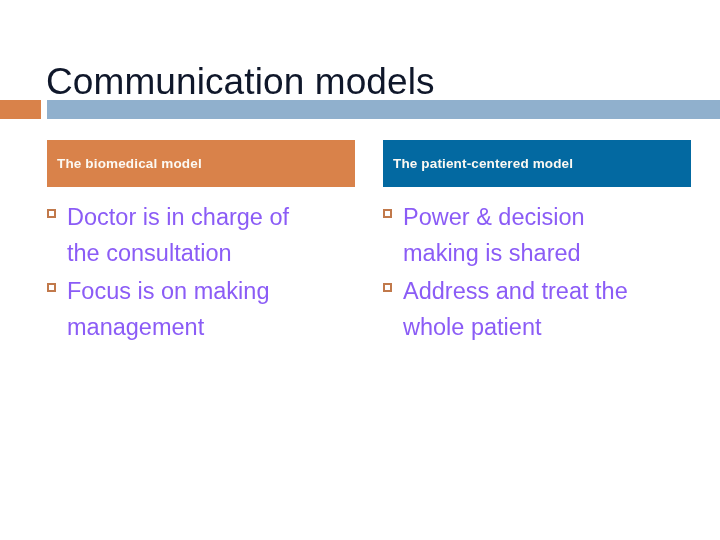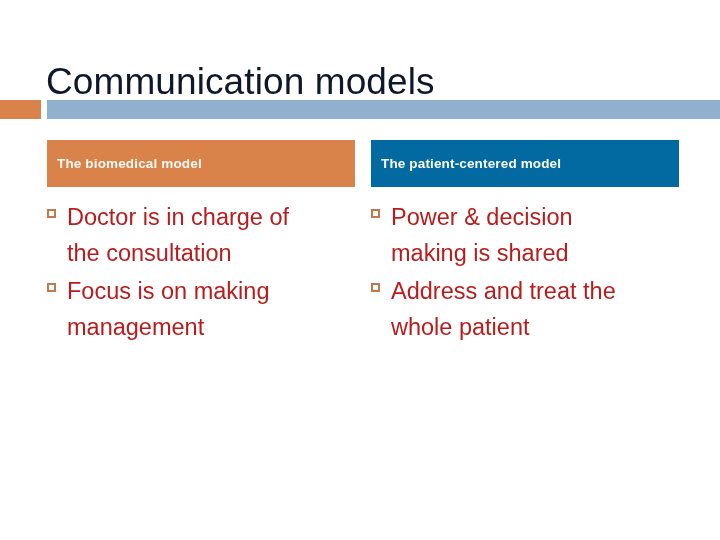--- a/index.html
+++ b/index.html
@@ -61,21 +61,21 @@
 
   
   .table-wrap {
     position: absolute;
     left: 47px;
     top: 140px;
     width: 636px;
   }
   .columns {
     display: flex;
-    gap: 16px;
+    gap: 28px;
     align-items: flex-start;
   }
   .column {
     width: 308px;
     flex: 0 0 308px;
   }
 
   .col-header {
     height: 47px;
     display: flex;
@@ -112,21 +112,21 @@
     height: 9px;
     box-sizing: border-box;
     border: 2px solid #C1794B;
     background: #FFFFFF;
     margin-top: 10px;
     margin-right: 11px;
   }
   .bullet-text {
     font-size: 23.5px;
     line-height: 36px;
-    color: #b91c1c;
+    color: #8b5cf6;
     max-width: 250px;
   }
 </style>
 </head>
 <body>
 
 <div class="slide">
 
   <h1 class="slide-title">Communication models</h1>
 

